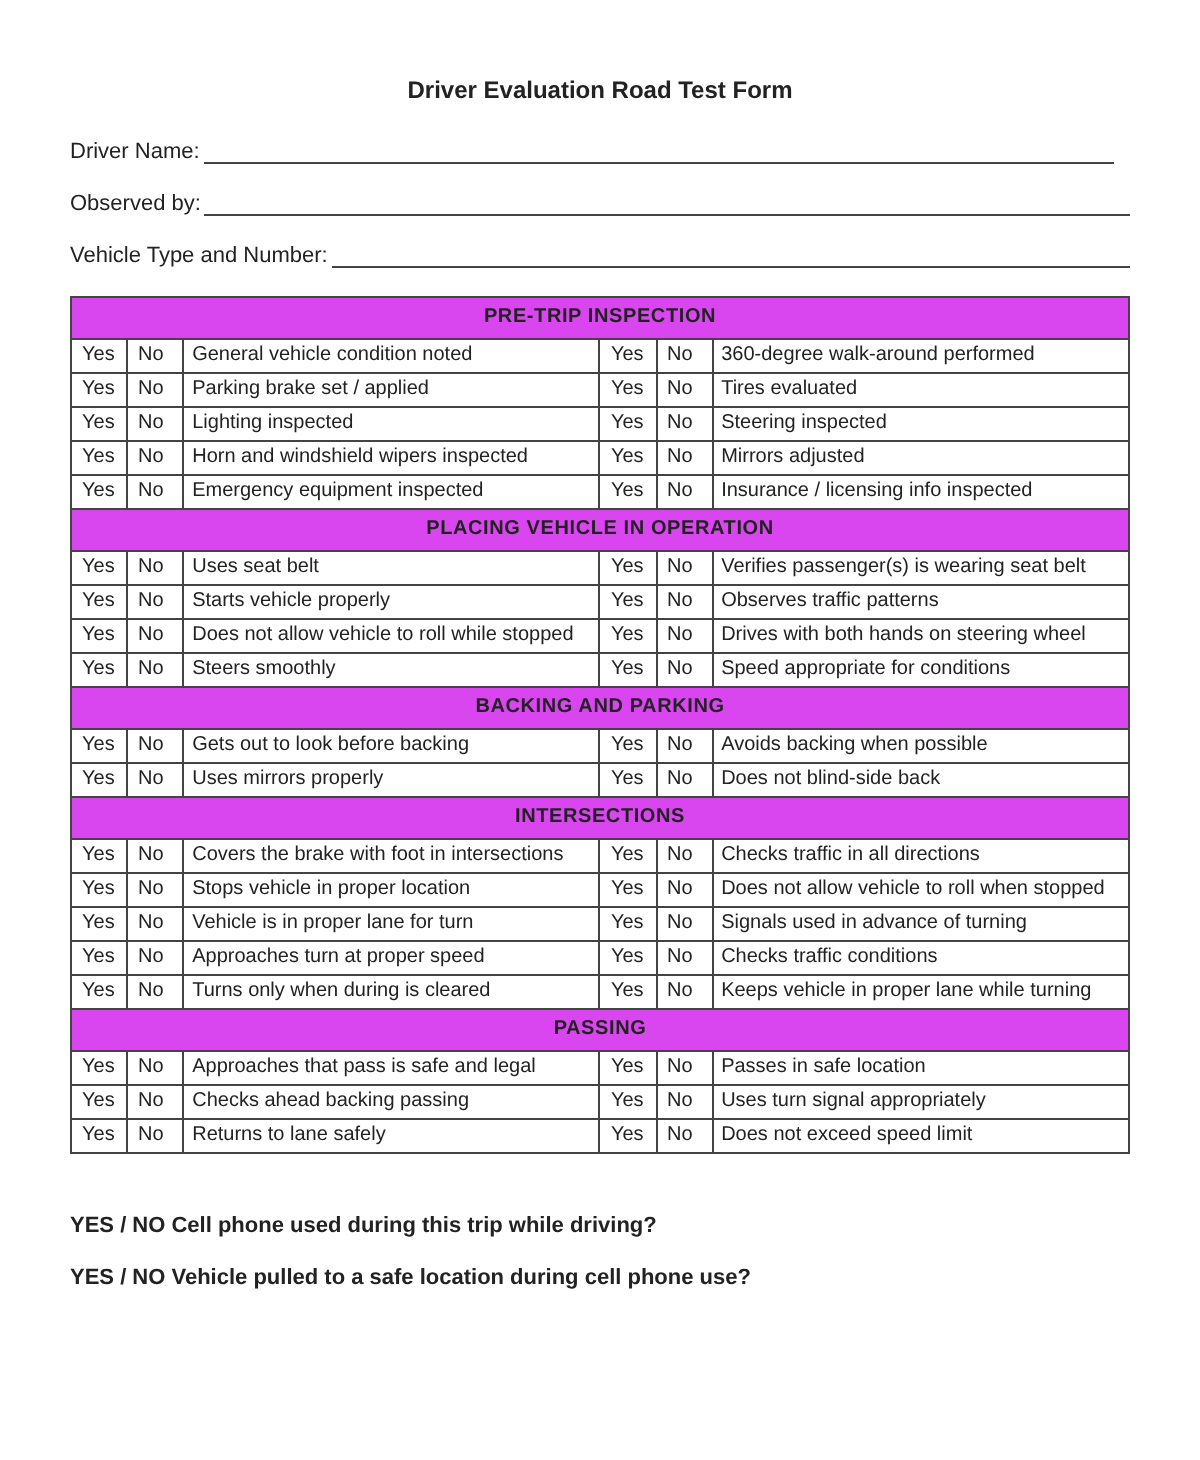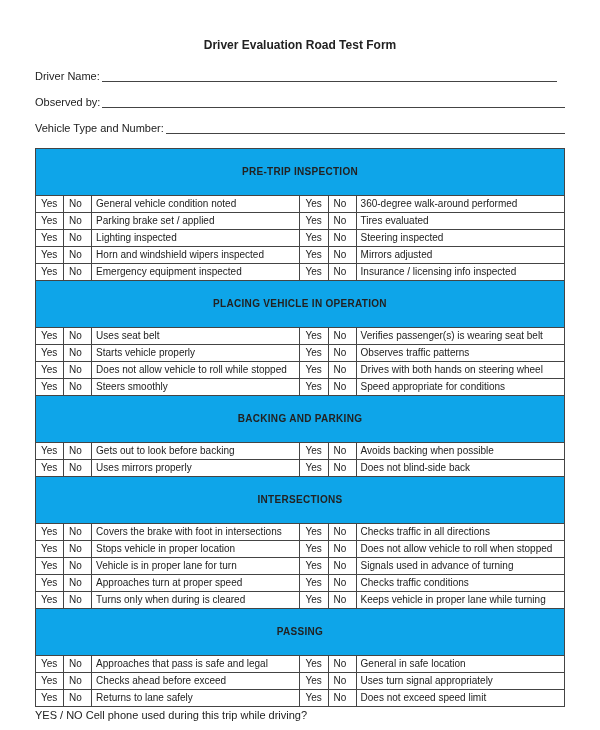--- a/index.html
+++ b/index.html
@@ -48,27 +48,27 @@
     line-height: 1.4;
     vertical-align: middle;
     overflow: hidden;
     white-space: nowrap;
   }
   th.section {
     text-align: center;
     font-weight: bold;
     font-size: 10px;
     letter-spacing: 0.3px;
-    padding: 16px 0;
-    background: #0ea5e9;
+    padding: 3px 0;
+    background: #d946ef;
   }
   col.yn { width: 28px; }
   col.desc { width: 208px; }
   td.yn { text-align: left; padding-left: 5px; }
-  .questions { margin-top: 2px; font-size: 11px; }
+  .questions { margin-top: 30px; font-size: 11px; font-weight: bold; }
   .questions div { margin-bottom: 14px; }
 </style>
 </head>
 <body>
 
 <h1>Driver Evaluation Road Test Form</h1>
 
 <div class="field-row">
   <div class="field" style="flex:1.6">
     <span class="field-label">Driver Name:</span>
@@ -243,26 +243,26 @@
       </tr>
       <tr>
         <th colspan="6" class="section">PASSING</th>
       </tr>
       <tr>
         <td class="yn">Yes</td>
         <td class="yn">No</td>
         <td>Approaches that pass is safe and legal</td>
         <td class="yn">Yes</td>
         <td class="yn">No</td>
-        <td>General in safe location</td>
-      </tr>
-      <tr>
-        <td class="yn">Yes</td>
-        <td class="yn">No</td>
-        <td>Checks ahead before exceed</td>
+        <td>Passes in safe location</td>
+      </tr>
+      <tr>
+        <td class="yn">Yes</td>
+        <td class="yn">No</td>
+        <td>Checks ahead backing passing</td>
         <td class="yn">Yes</td>
         <td class="yn">No</td>
         <td>Uses turn signal appropriately</td>
       </tr>
       <tr>
         <td class="yn">Yes</td>
         <td class="yn">No</td>
         <td>Returns to lane safely</td>
         <td class="yn">Yes</td>
         <td class="yn">No</td>

